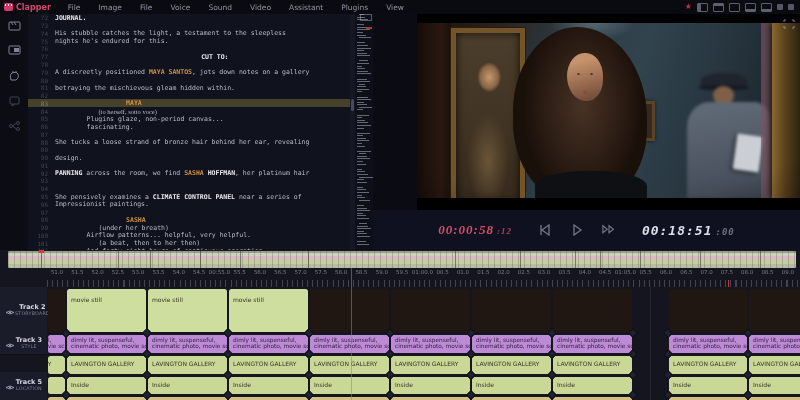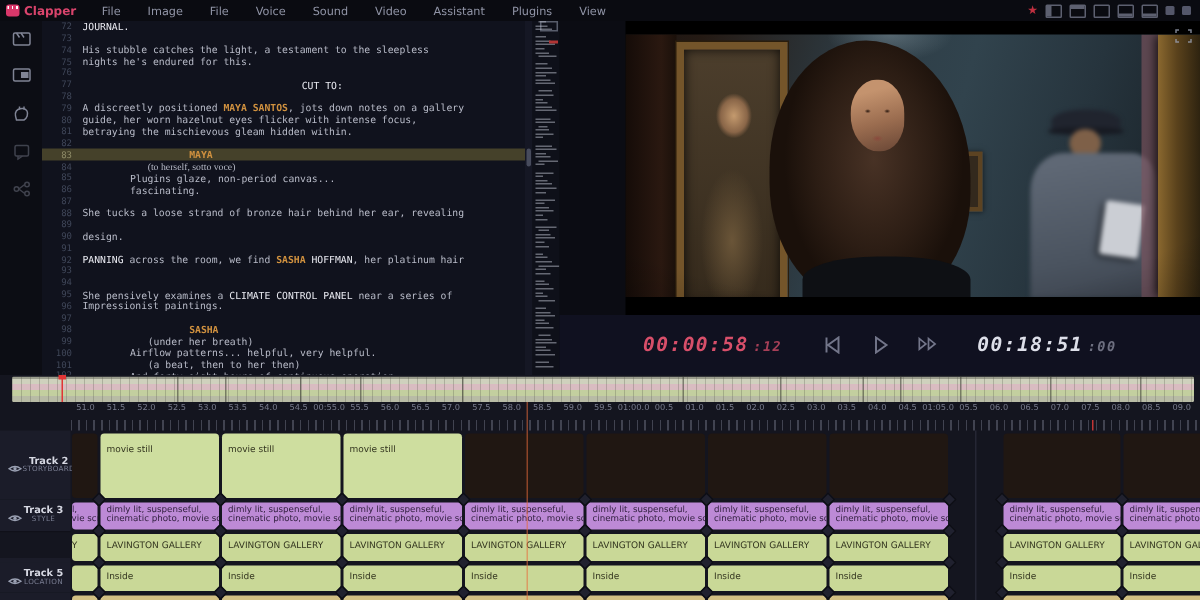--- a/index.html
+++ b/index.html
@@ -29,21 +29,21 @@
   .side-icon svg{width:13px;height:12px;display:block;}
   
   .script-panel{position:absolute;top:14px;left:28px;width:322px;height:236px;
                 background:#10121d;overflow:hidden;}
   .line{position:relative;height:7.78px;display:flex;align-items:center;white-space:pre;}
   .line.hl{background:#45412a;}
   .gutter{width:20px;flex:0 0 20px;text-align:right;padding-right:7px;
           color:#3f4658;font-size:6px;font-family:"DejaVu Sans Mono",monospace;}
   .line.hl .gutter{color:#8d8a66;}
   .code{font-family:"DejaVu Sans Mono",monospace;font-size:6.5px;color:#b9bcc9;}
-  .tok-b{color:#e9eaf1;font-weight:normal;}
+  .tok-b{color:#e9eaf1;font-weight:bold;}
   .tok-o{color:#d0913f;font-weight:bold;}
   .scrollbar{position:absolute;top:14px;left:350px;width:5px;height:236px;background:#151724;}
   .scroll-thumb{position:absolute;left:1px;width:3px;height:12px;top:85px;background:#474b5c;border-radius:2px;}
   
   .minimap{position:absolute;top:14px;left:355px;width:18px;height:236px;background:#0e1019;overflow:hidden;}
   .mm-row{position:absolute;height:1px;background:rgba(196,201,214,.48);}
   .mm-red{position:absolute;height:2px;background:#b13434;}
   .mm-view{position:absolute;left:5px;right:1px;top:0;height:5px;border:1px solid rgba(150,156,175,.55);}
   
   .right-panel{position:absolute;top:14px;left:373px;right:0;height:236px;background:#0b0c13;}
@@ -86,21 +86,21 @@
       background:linear-gradient(90deg,#8a682f,#5a421c 45%,#2e2310);box-shadow:-2px 0 6px rgba(0,0,0,.7);}
   .v-vignette{position:absolute;inset:0;background:radial-gradient(120% 120% at 48% 40%, transparent 52%, rgba(0,0,0,.6));}
   .fs-icon{position:absolute;right:5px;top:5px;width:12px;height:10px;opacity:.8;}
   .fs-icon svg{display:block;}
   
   .transport{position:absolute;left:0;right:0;top:196px;height:40px;display:flex;align-items:center;
              justify-content:center;gap:26px;background:#101120;}
   .tc{font-family:"DejaVu Sans Mono",monospace;font-weight:bold;font-style:italic;
       font-size:13px;letter-spacing:1px;display:flex;align-items:baseline;}
   .tc .frames{font-size:9px;margin-left:3px;opacity:.75;}
-  .tc-current{color:#d84f6a;}
+  .tc-current{color:#d84f6a;font-family:Liberation Serif, serif;}
   .tc-total{color:#dddfe9;}
   .tc-total .frames{color:#8d8fa0;text-align:center;}
   .ctl-group{display:flex;align-items:center;gap:18px;}
   .ctl{width:14px;height:12px;cursor:pointer;}
   .ctl svg{display:block;stroke:#73768a;fill:none;stroke-width:1.3;}
   
   .timeline{position:absolute;left:0;right:0;top:250px;height:150px;background:#14151f;overflow:hidden;}
   .overview{position:absolute;left:8px;right:4px;top:1px;height:17px;border-radius:1px;
     background:
       repeating-linear-gradient(90deg, rgba(82,84,72,.28) 0 1px, transparent 1px 6px),
@@ -223,21 +223,21 @@
 
   <div class="script-panel" id="script-panel">
       <div class="line"><span class="gutter">72</span><span class="code" style="padding-left: 0px;"><span class="tok-b">JOURNAL.</span></span></div>
       <div class="line"><span class="gutter">73</span><span class="code" style="padding-left: 0px;"></span></div>
       <div class="line"><span class="gutter">74</span><span class="code" style="padding-left: 0px;"><span>His stubble catches the light, a testament to the sleepless</span></span></div>
       <div class="line"><span class="gutter">75</span><span class="code" style="padding-left: 0px;"><span>nights he's endured for this.</span></span></div>
       <div class="line"><span class="gutter">76</span><span class="code" style="padding-left: 0px;"></span></div>
       <div class="line"><span class="gutter">77</span><span class="code" style="padding-left: 146.15px;"><span class="tok-b">CUT TO:</span></span></div>
       <div class="line"><span class="gutter">78</span><span class="code" style="padding-left: 0px;"></span></div>
       <div class="line"><span class="gutter">79</span><span class="code" style="padding-left: 0px;"><span>A discreetly positioned </span><span class="tok-o">MAYA SANTOS</span><span>, jots down notes on a gallery</span></span></div>
-      <div class="line"><span class="gutter">80</span><span class="code" style="padding-left: 0px;"><span>guide, her worn hazelnut eyes flicker with intense focus,</span></span></div>
+      <div class="line"><span class="gutter">80</span></div>
       <div class="line"><span class="gutter">81</span><span class="code" style="padding-left: 0px;"><span>betraying the mischievous gleam hidden within.</span></span></div>
       <div class="line"><span class="gutter">82</span><span class="code" style="padding-left: 0px;"></span></div>
       <div class="line hl"><span class="gutter">83</span><span class="code" style="padding-left: 71.1px;"><span class="tok-o">MAYA</span></span></div>
       <div class="line"><span class="gutter">84</span><span class="code" style="padding-left: 43.45px; font-family: Liberation Serif, serif;"><span>(to herself, sotto voce)</span></span></div>
       <div class="line"><span class="gutter">85</span><span class="code" style="padding-left: 31.6px;"><span>Plugins glaze, non-period canvas...</span></span></div>
       <div class="line"><span class="gutter">86</span><span class="code" style="padding-left: 31.6px;"><span>fascinating.</span></span></div>
       <div class="line"><span class="gutter">87</span><span class="code" style="padding-left: 0px;"></span></div>
       <div class="line"><span class="gutter">88</span><span class="code" style="padding-left: 0px;"><span>She tucks a loose strand of bronze hair behind her ear, revealing</span></span></div>
       <div class="line"><span class="gutter">89</span></div>
       <div class="line"><span class="gutter">90</span><span class="code" style="padding-left: 0px;"><span>design.</span></span></div>

